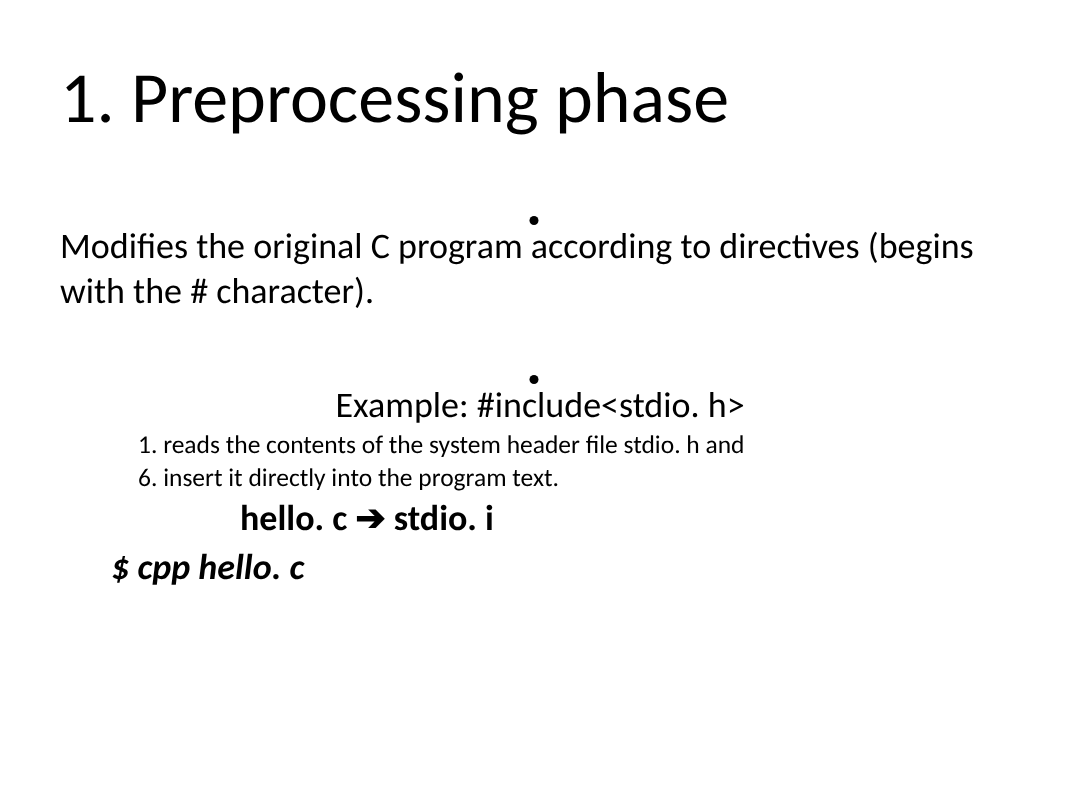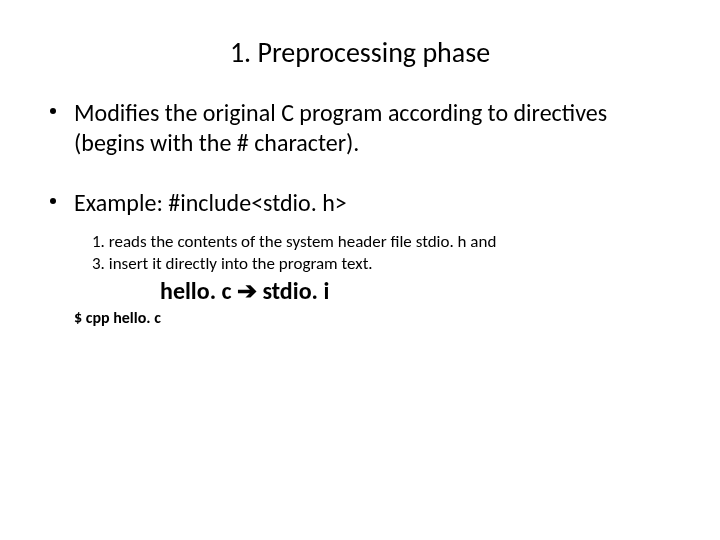--- a/index.html
+++ b/index.html
@@ -6,32 +6,32 @@
     body {
       width: 720px;
       height: 540px;
       background: #fff;
       font-family: Calibri, Arial, sans-serif;
       color: #000;
       padding: 30px 40px;
       overflow: hidden;
     }
     .title {
-      text-align: center;
-      font-size: 28px;
+      font-size: 48px;
       font-weight: normal;
-      margin-bottom: 28px;
+      margin-bottom: 40px;
       margin-top: 5px;
     }
     .bullet {
       display: flex;
-      align-items: flex-start;
+      align-items: center;
       margin-bottom: 30px;
       font-size: 24px;
       line-height: 1.25;
+      flex-direction: column;
     }
     .bullet .dot {
       margin-left: 10px;
       margin-right: 18px;
       margin-top: 10px;
       width: 6px;
       height: 6px;
       background: #000;
       border-radius: 50%;
       flex-shrink: 0;
@@ -43,48 +43,49 @@
       line-height: 1.3;
     }
     .sub2 {
       padding-left: 120px;
       font-size: 24px;
       line-height: 1.3;
       font-weight: bold;
     }
     .cmd {
       padding-left: 0px;
-      font-size: 16px;
+      font-size: 24px;
       line-height: 1.3;
       font-weight: bold;
       margin-top: 2px;
       margin-left: 34px;
+      font-style: italic;
     }
     .arrow {
       display: inline-block;
       font-weight: bold;
     }
   </style>
 </head>
 <body>
 
 <h1 class="title">1. Preprocessing phase</h1>
 
 <div class="bullet">
   <span class="dot"></span>
   <span class="text">Modifies the original C program according to directives (begins with the # character).</span>
 </div>
 
-<div class="bullet" style="margin-bottom:13px">
+<div class="bullet" style="margin-bottom:0">
   <span class="dot"></span>
   <span class="text">Example: #include&lt;stdio. h&gt;</span>
 </div>
 
 <div class="sub">1. reads the contents of the system header file stdio. h and</div>
-<div class="sub">3. insert it directly into the program text.</div>
+<div class="sub">6. insert it directly into the program text.</div>
 
 <div class="sub2">
   <span>hello. c</span>
   <span class="arrow">➔</span>
   <span>stdio. i</span>
 </div>
 
 <div class="cmd">$ cpp hello. c</div>
 
 </body></html>

